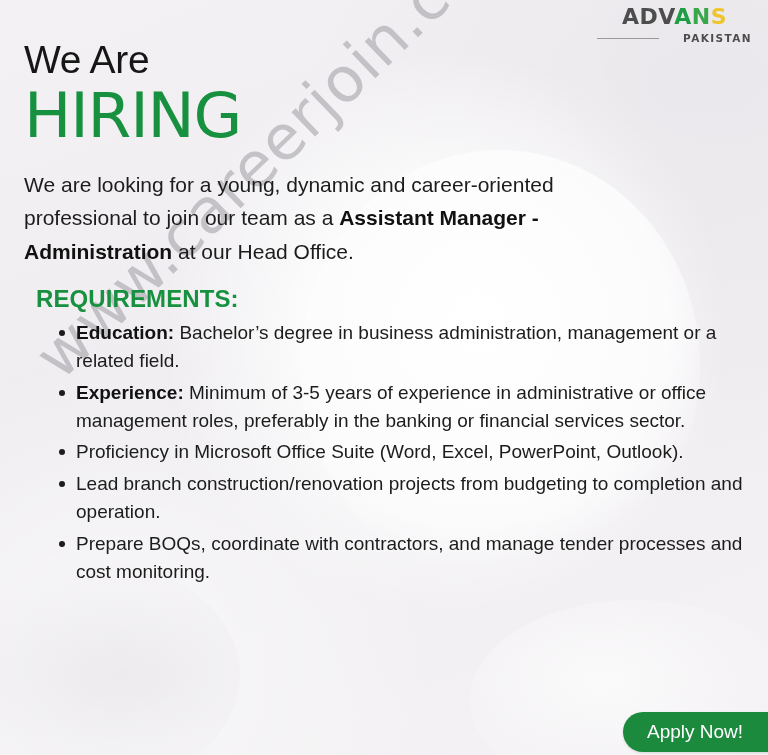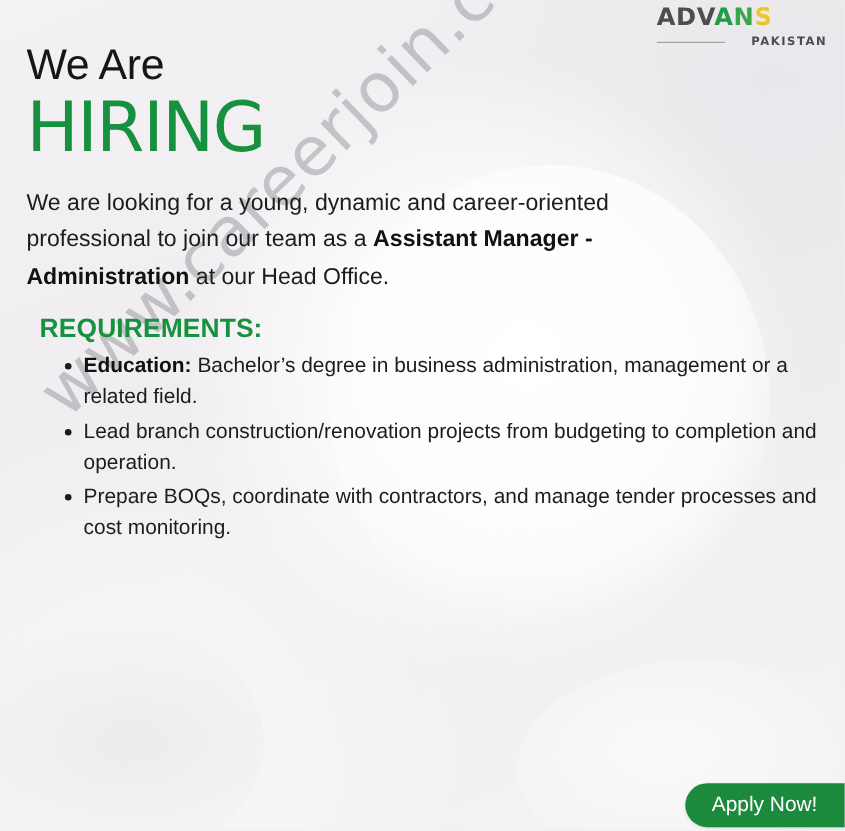--- a/index.html
+++ b/index.html
@@ -53,21 +53,21 @@
     left: 600px; top: -40px;
     width: 260px; height: 180px;
     background: radial-gradient(ellipse at 40% 60%, #eae8ec 0%, rgba(242,240,243,0) 70%);
   }
 
   
   #logo {
     position: absolute;
     right: 16px;
     top: 6px;
-    text-align: left;
+    text-align: center;
     user-select: none;
   }
   #logo-word {
     font-family: "DejaVu Sans", sans-serif;
     font-weight: bold;
     font-size: 22px;
     letter-spacing: 0.5px;
     line-height: 1;
     white-space: nowrap;
   }
@@ -233,20 +233,22 @@
   <div id="content">
     <h2 id="we-are">We Are</h2>
     <h1 id="hiring">HIRING</h1>
 
     <p id="intro"><span>We are looking for a young, dynamic and career-oriented professional to join our team as a </span><b>Assistant Manager - Administration</b><span> at our Head Office.</span></p>
 
     <h3 id="req-title">REQUIREMENTS:</h3>
 
     <ul id="req-list">
       <li><b>Education:</b><span> Bachelor’s degree in business administration, management or a related field.</span></li>
+      <li><b>Experience:</b><span> Minimum of 3-5 years of experience in administrative or office management roles, preferably in the banking or financial services sector.</span></li>
+      <li><b></b><span>Proficiency in Microsoft Office Suite (Word, Excel, PowerPoint, Outlook).</span></li>
       <li><b></b><span>Lead branch construction/renovation projects from budgeting to completion and operation.</span></li>
       <li><b></b><span>Prepare BOQs, coordinate with contractors, and manage tender processes and cost monitoring.</span></li>
     </ul>
   </div>
 
   <button id="apply-btn">Apply Now!</button>
 
 </div>
 
 </body></html>

